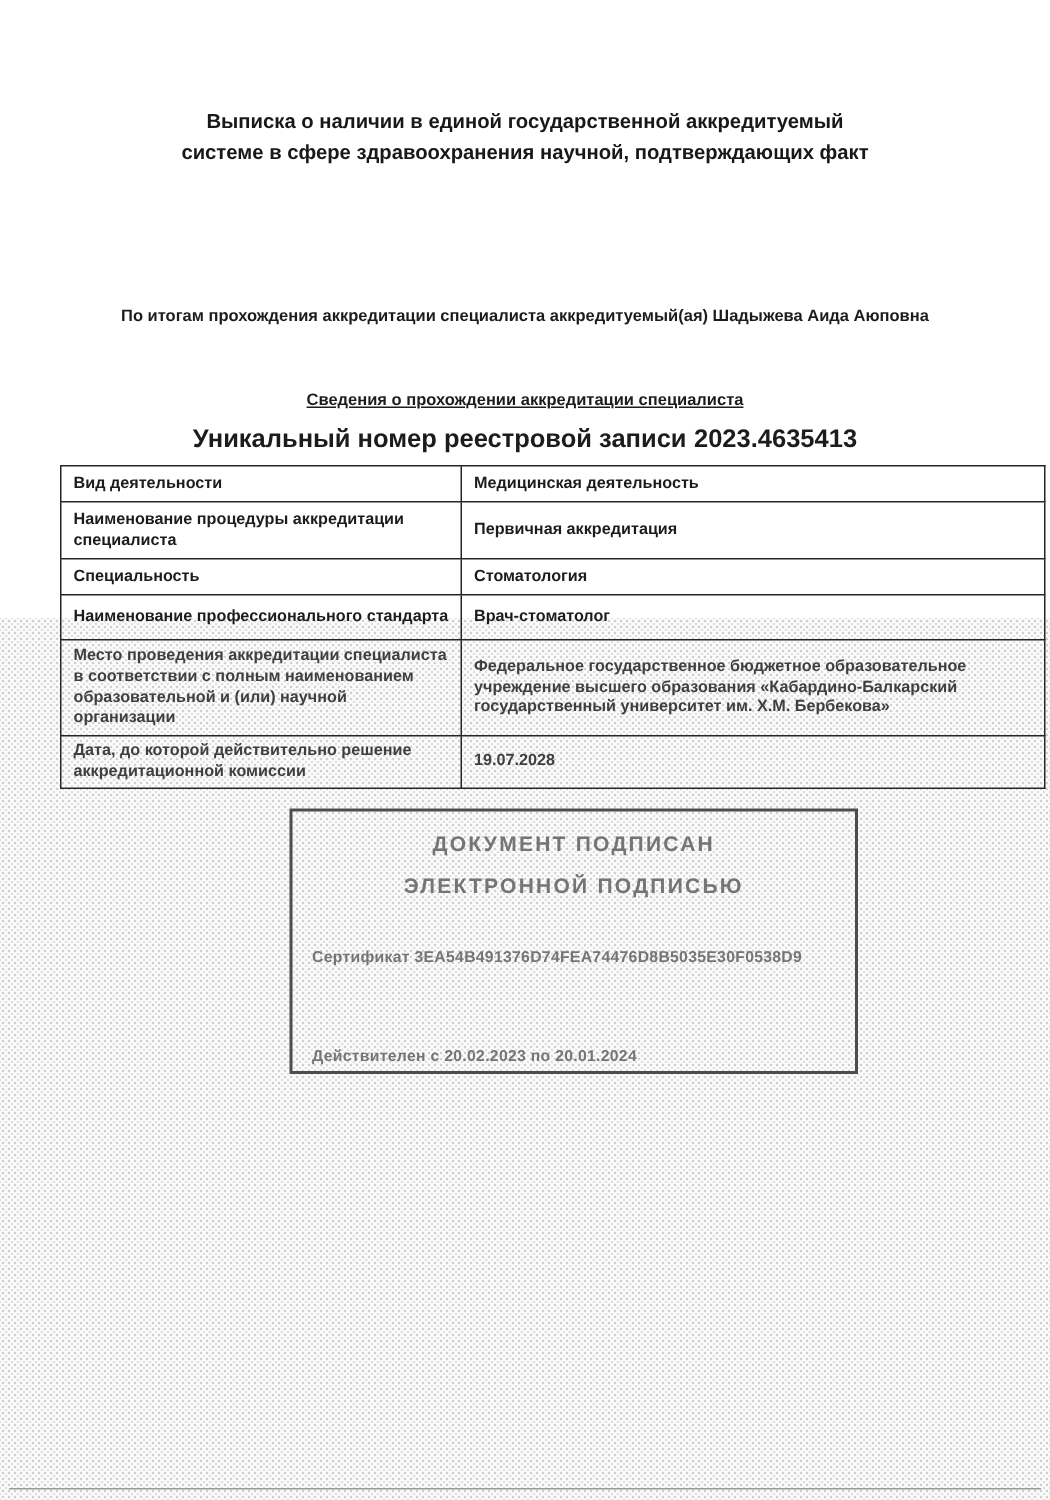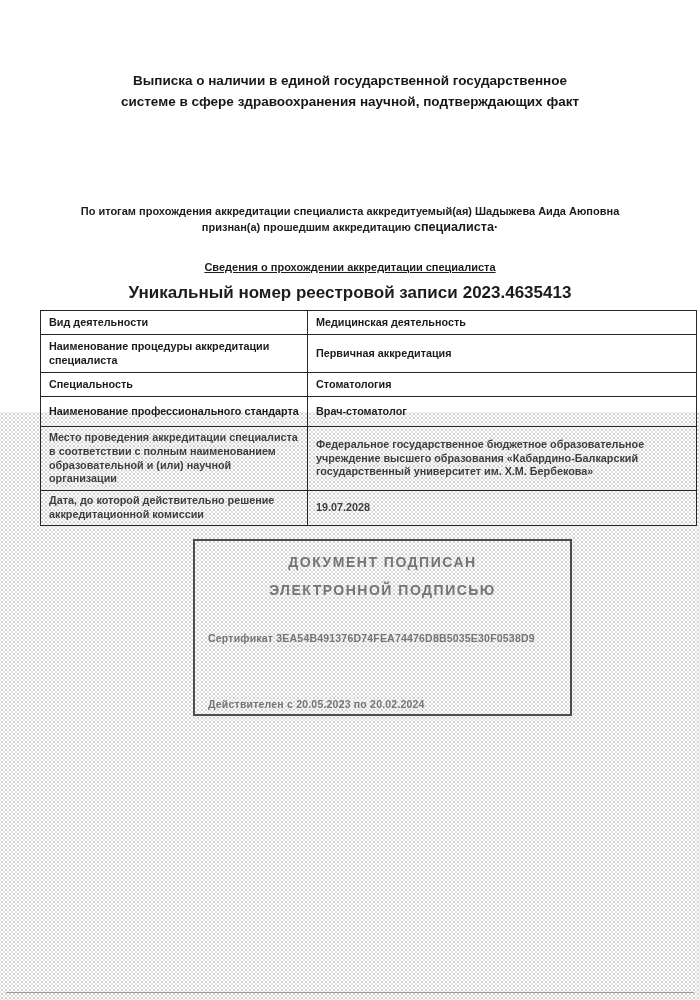--- a/index.html
+++ b/index.html
@@ -77,31 +77,27 @@
   }
 </style>
 </head>
 <body>
 
 <div class="page">
 
   <div class="scan-texture"></div>
 
   <div class="layer title">
-    <div>Выписка о наличии в единой государственной государственное</div>
+    <div>Выписка о наличии в единой государственной аккредитуемый</div>
     <div>системе в сфере здравоохранения научной, подтверждающих факт</div>
   </div>
 
 
   <div class="layer statement">
     <div>По итогам прохождения аккредитации специалиста аккредитуемый(ая) Шадыжева Аида Аюповна</div>
-    <div>
-      <span>признан(а) прошедшим аккредитацию</span>
-      <span class="term">специалиста·</span>
-    </div>
   </div>
 
   <div class="layer section-heading">Сведения о прохождении аккредитации специалиста</div>
 
   <div class="layer registry">
     <span>Уникальный номер реестровой записи</span><span class="reg-value">2023.4635413</span>
   </div>
 
   <table class="acc">
     <tbody>
@@ -132,18 +128,18 @@
     </tbody>
   </table>
 
   <div class="layer stamp">
     <div class="s-abs stamp-title stamp-t1">ДОКУМЕНТ ПОДПИСАН</div>
     <div class="s-abs stamp-title stamp-t2">ЭЛЕКТРОННОЙ ПОДПИСЬЮ</div>
     <div class="s-abs stamp-detail stamp-cert">
       <span>Сертификат</span>
       <span>3EA54B491376D74FEA74476D8B5035E30F0538D9</span>
     </div>
-    <div class="s-abs stamp-detail stamp-valid">Действителен с 20.05.2023 по 20.02.2024</div>
+    <div class="s-abs stamp-detail stamp-valid">Действителен с 20.02.2023 по 20.01.2024</div>
   </div>
 
   <div class="layer bottom-line"></div>
 
 </div>
 
 </body></html>

